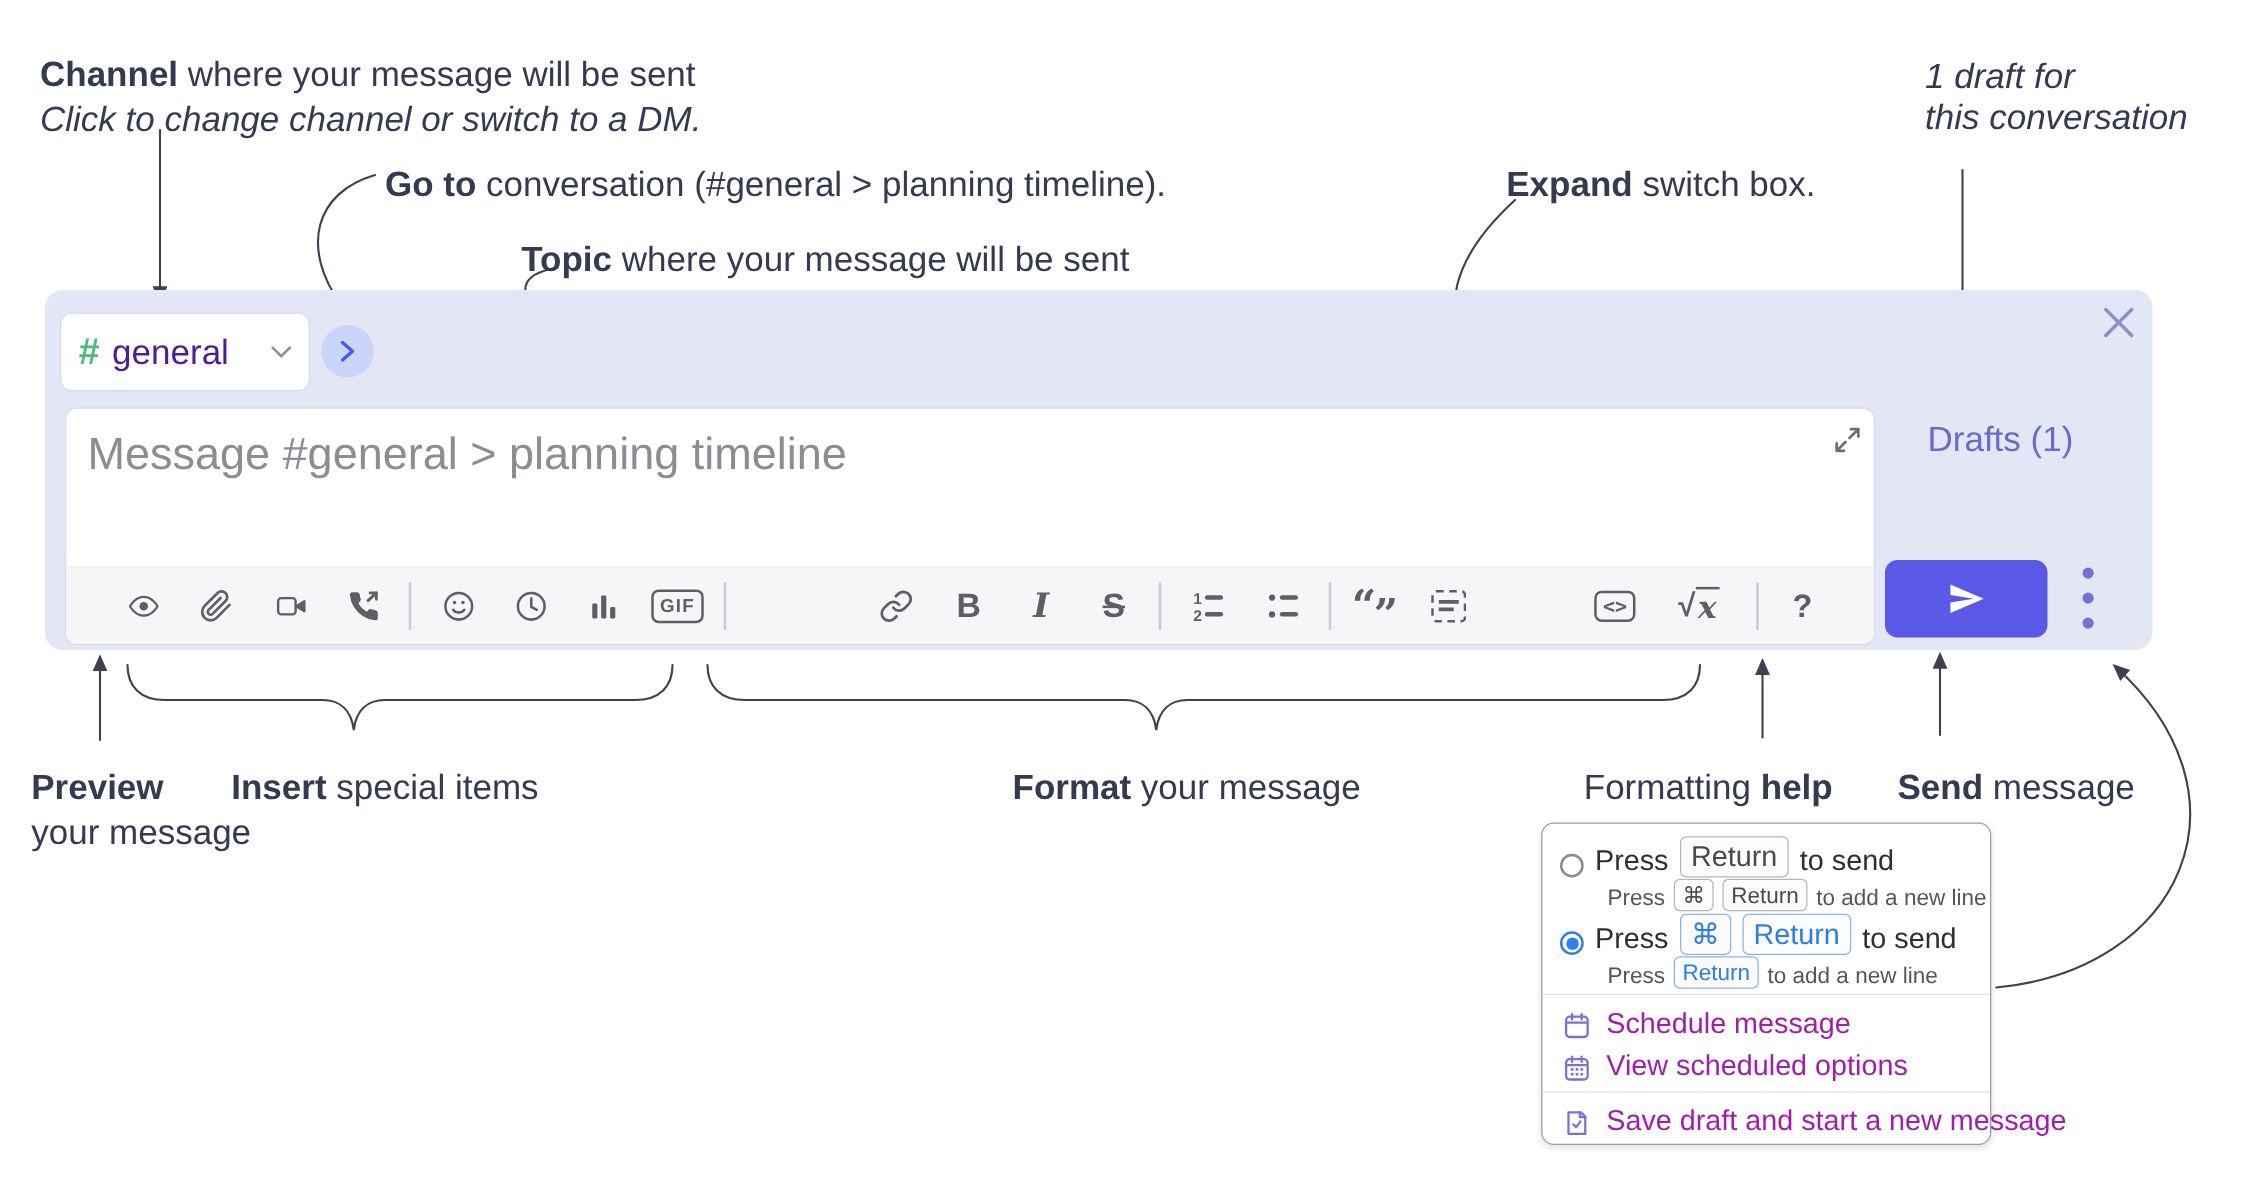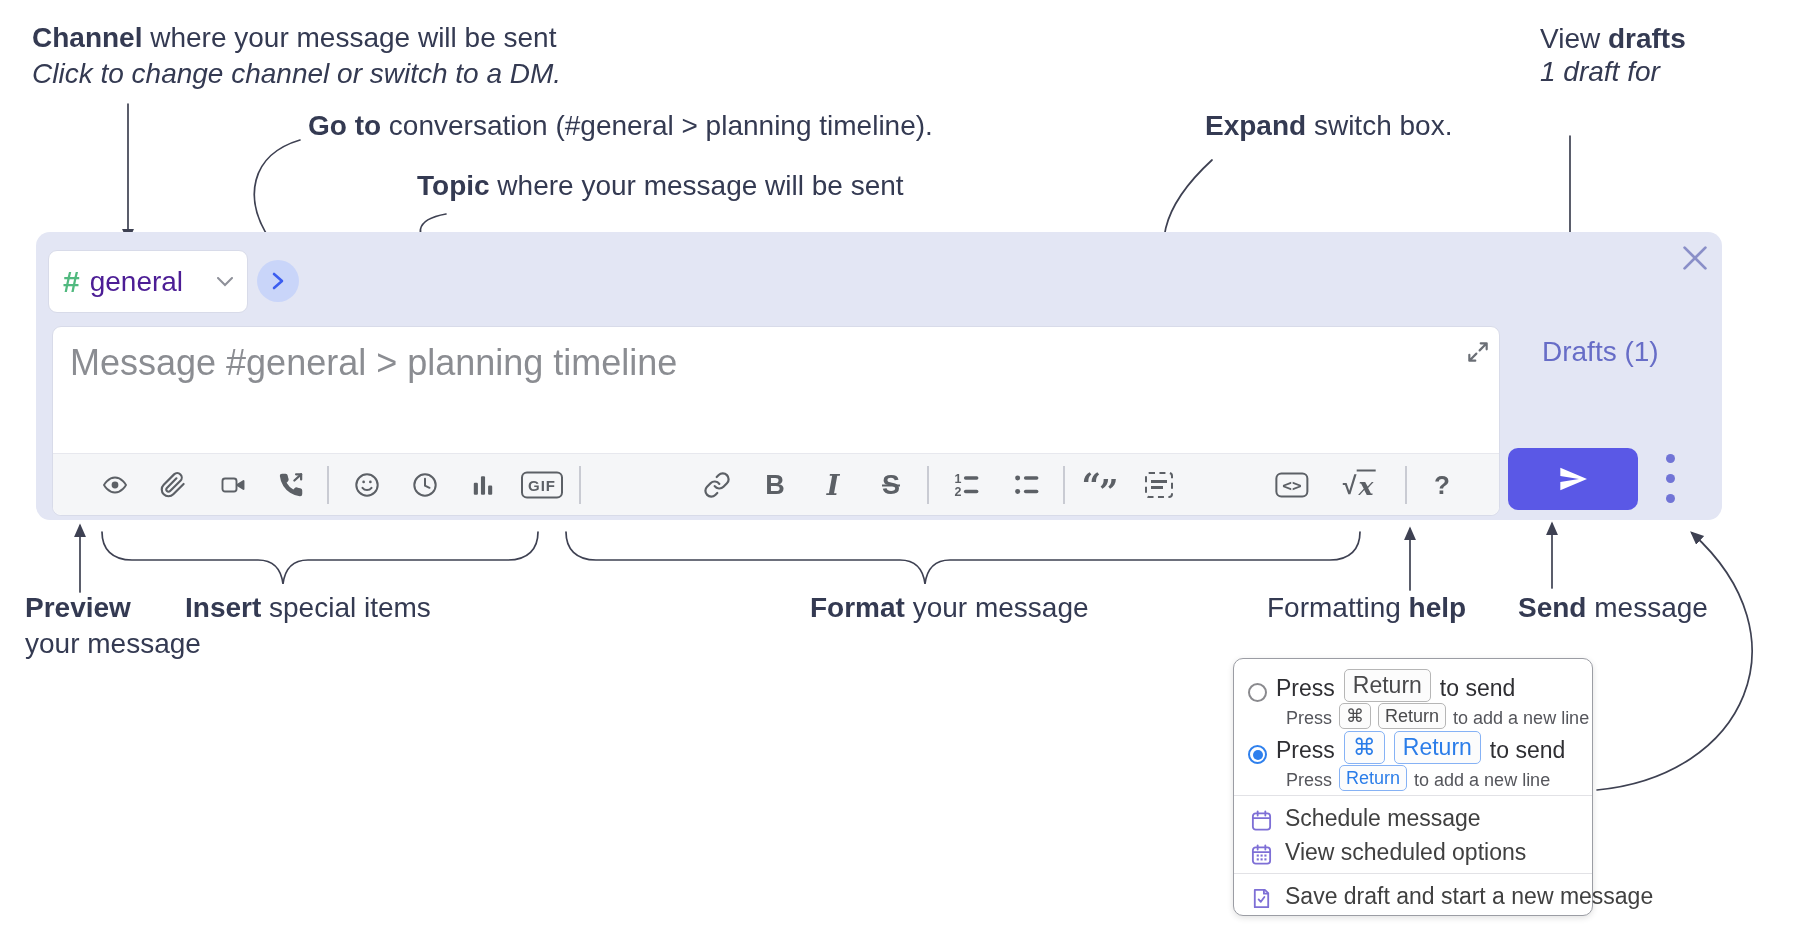--- a/index.html
+++ b/index.html
@@ -1,20 +1,20 @@
 <!DOCTYPE html>
 <html><head>
 <meta charset="utf-8">
 <style>
   * { margin:0; padding:0; box-sizing:border-box; }
   body { background:#fff; }
   .page { position:relative; width:1814px; height:944px; background:#ffffff; overflow:hidden;
           font-family:"Liberation Sans","DejaVu Sans",sans-serif; color:#343a52; }
   .abs { position:absolute; }
-  .ann { font-size:28px; line-height:36px; color:#343a52; }
+  .ann { font-size:28px; line-height:36px; color:#343a52;margin-top:22px; }
   .ann b { font-weight:700; }
   .it { font-style:italic; }
   svg.overlay { position:absolute; left:0; top:0; pointer-events:none; }
 
   
   .compose { position:absolute; left:36px; top:232px; width:1686px; height:288px;
              background:#e3e6f4; border-radius:14px; }
   .whitebox { position:absolute; background:#fff; border:1px solid #d8dbe9; border-radius:9px; }
   .chan-sel { left:12px; top:18px; width:200px; height:63px; display:flex; align-items:center; gap:10px; padding:0 14px; cursor:pointer; }
   .hash { color:#51b97f; font-weight:700; font-size:30px; }
@@ -59,21 +59,21 @@
   .pp-main { font-size:23px; }
   .pp-sub { font-size:18px; color:#55565c; gap:7px; }
   .key { border:1.5px solid #b6b6b6; border-radius:5px; background:#fcfcfc; color:#4a4a4c; padding:0 8px; line-height:1.35; }
   .key.blue { border-color:#86b2f5; color:#2b7de9; }
   .pp-sub .key { padding:0 6px; }
   .radio { width:19px; height:19px; border-radius:50%; border:2px solid #8a8a8e; background:#fff;
            display:inline-flex; align-items:center; justify-content:center; flex:none; cursor:pointer; }
   .radio.sel { border-color:#2f80ed; }
   .radio.sel i { width:10px; height:10px; border-radius:50%; background:#2f80ed; }
   .pp-div { position:absolute; left:0; width:100%; height:1px; background:#e2e2e6; }
-  .pp-item { font-size:23px; gap:12px; cursor:pointer; color:#404040; }
+  .pp-item { font-size:23px; gap:12px; cursor:pointer; color:#a21caf; }
   .pp-item svg { flex:none; }
 </style>
 </head>
 <body>
 
 <div class="page">
 
   <svg class="overlay" width="1814" height="944">
     <defs>
       <marker id="arw" markerWidth="9" markerHeight="8" refX="6.5" refY="3.5" orient="auto">
@@ -102,22 +102,22 @@
 
   <div class="abs ann" style="left:308px; top:108px;">
     <b>Go to</b><span> conversation (#general &gt; planning timeline).</span>
   </div>
 
   <div class="abs ann" style="left:417px; top:168px;">
     <b>Topic</b><span> where your message will be sent</span>
   </div>
 
   <div class="abs ann" style="left:1540px; top:22px; line-height:33px;">
-    <div><span>View </span><b>drafts</b></div>
     <div class="it">1 draft for</div>
+    <div class="it">this conversation</div>
   </div>
 
   <div class="abs ann" style="left:1205px; top:108px;">
     <b>Expand</b><span> switch box.</span>
   </div>
 
   <div class="compose">
 
     <div class="whitebox chan-sel">
       <span class="hash">#</span>

